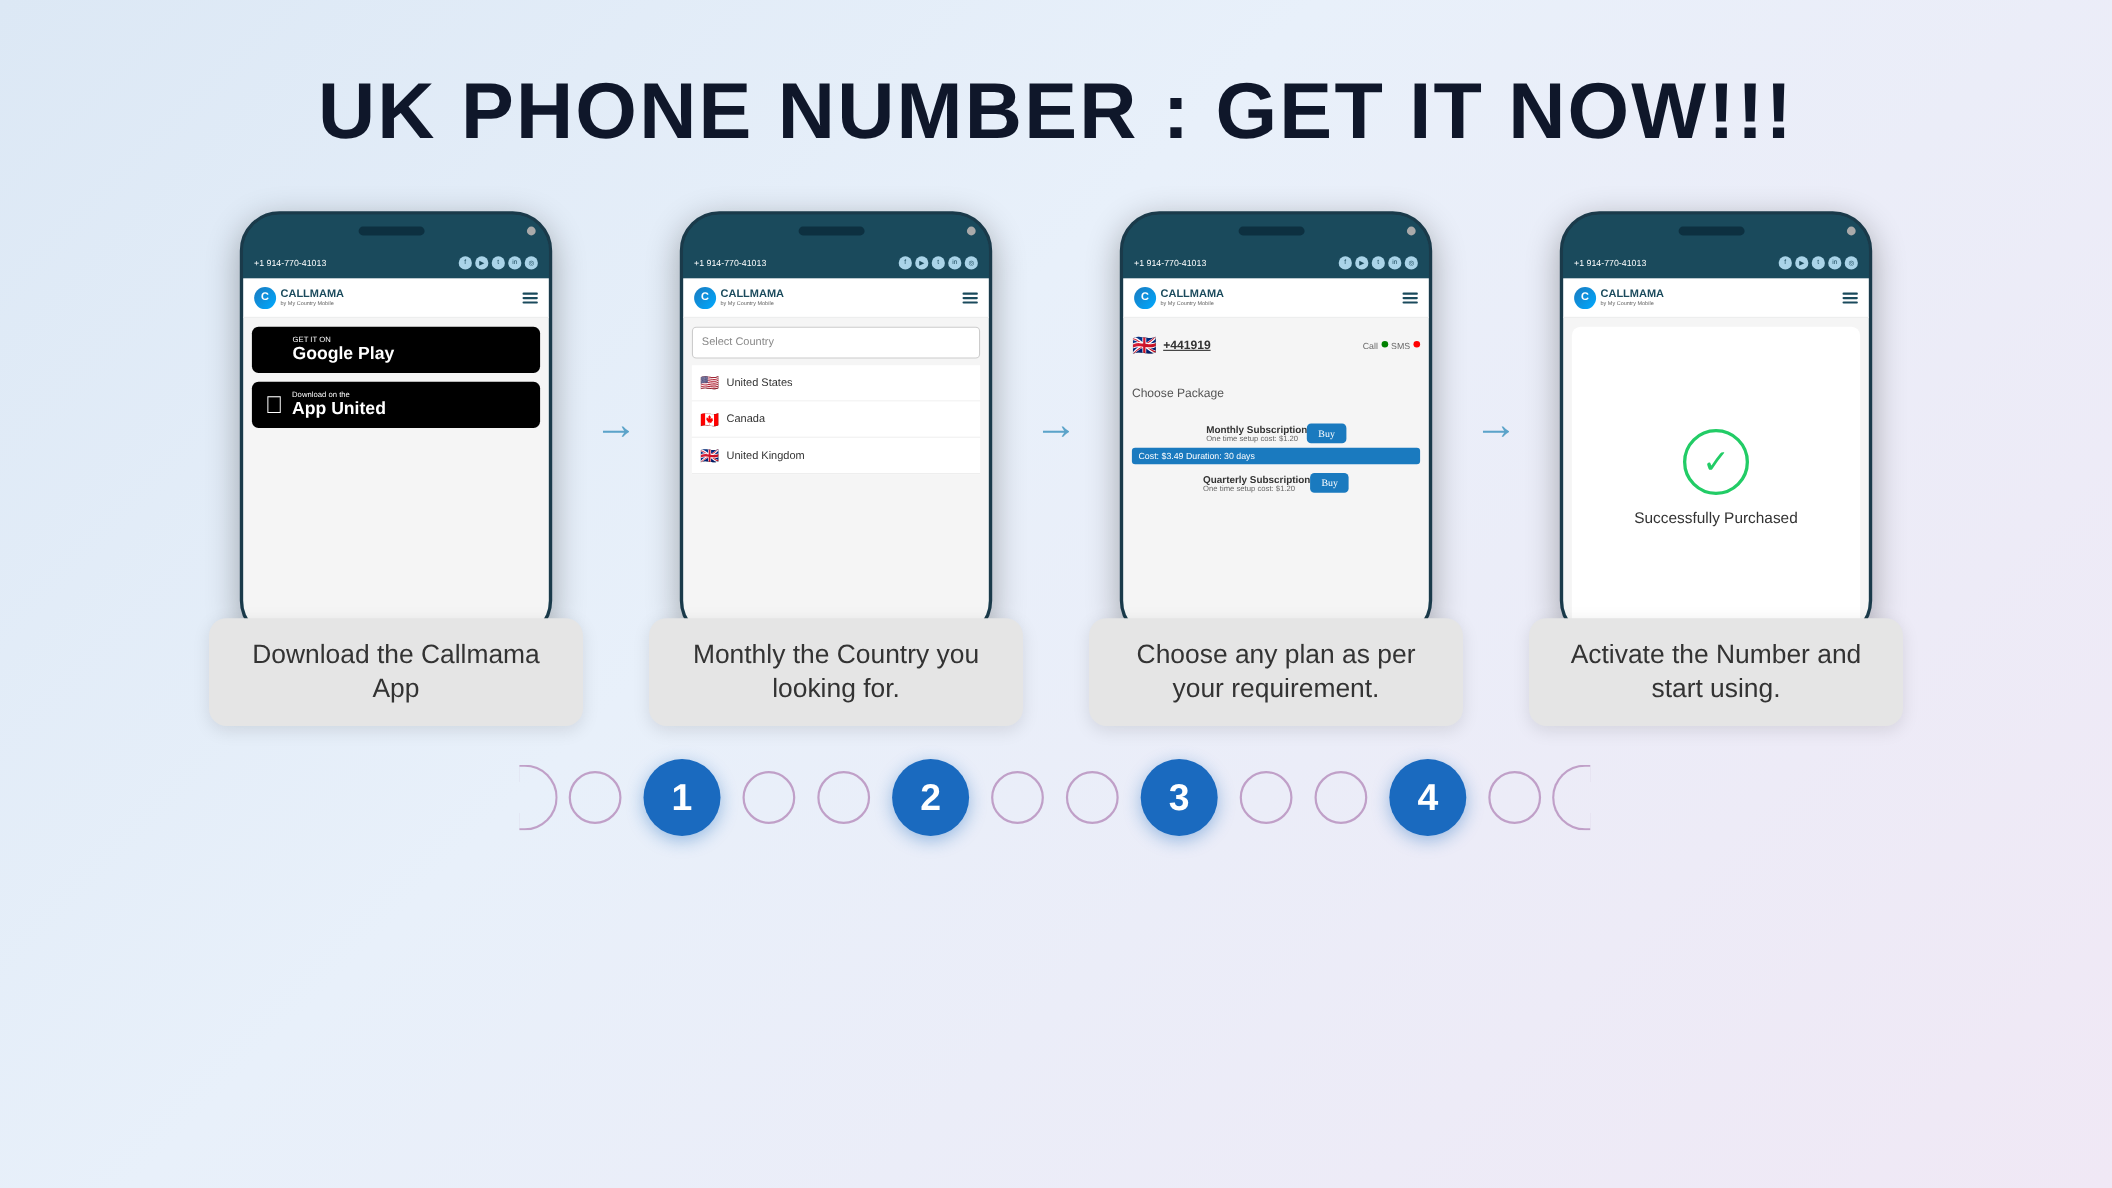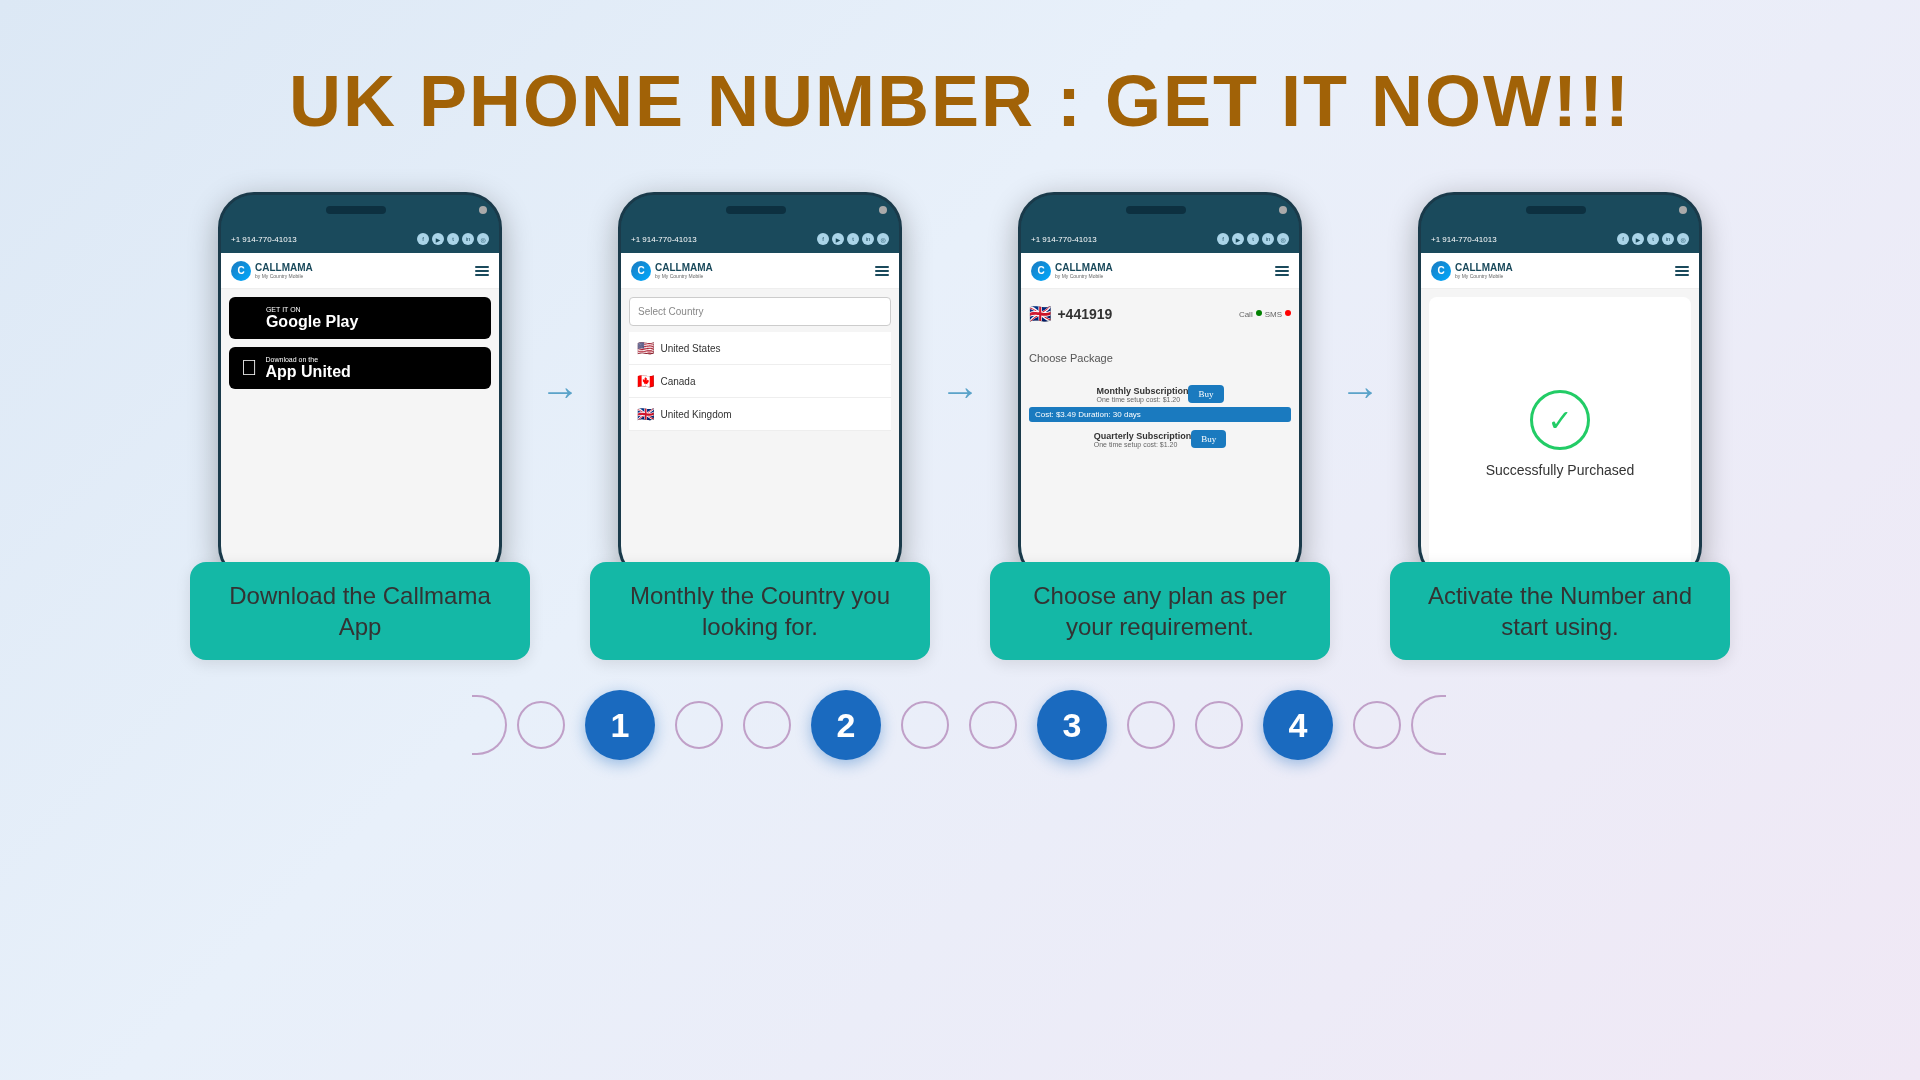--- a/index.html
+++ b/index.html
@@ -10,21 +10,21 @@
       font-family: 'Arial', sans-serif;
       overflow: hidden;
       display: flex;
       flex-direction: column;
       align-items: center;
     }
 
     .page-title {
       font-size: 72px;
       font-weight: 900;
-      color: #a16207;
+      color: #0f172a;
       text-transform: uppercase;
       letter-spacing: 2px;
       margin-top: 60px;
       margin-bottom: 50px;
       text-align: center;
     }
 
     .steps-container {
       display: flex;
       flex-direction: row;
@@ -268,23 +268,24 @@
       align-items: center;
       gap: 6px;
       padding: 6px 0;
     }
 
     .uk-flag {
       font-size: 18px;
     }
 
     .uk-number {
-      font-size: 14px;
+      font-size: 11px;
       font-weight: bold;
       color: #333;
+      text-decoration: underline;
     }
 
     .sms-indicators {
       display: flex;
       gap: 3px;
       margin-left: auto;
     }
 
     .ind-call {
       font-size: 8px;
@@ -367,21 +368,21 @@
 
     .success-text {
       font-size: 14px;
       color: #333;
       text-align: center;
       font-weight: 500;
     }
 
     
     .caption-box {
-      background: #14b8a6;
+      background: #e5e5e5;
       border-radius: 16px;
       padding: 18px 24px;
       text-align: center;
       font-size: 24px;
       color: #333;
       line-height: 1.3;
       margin-top: -20px;
       width: 340px;
       box-shadow: 0 4px 15px rgba(0,0,0,0.1);
       z-index: 10;

